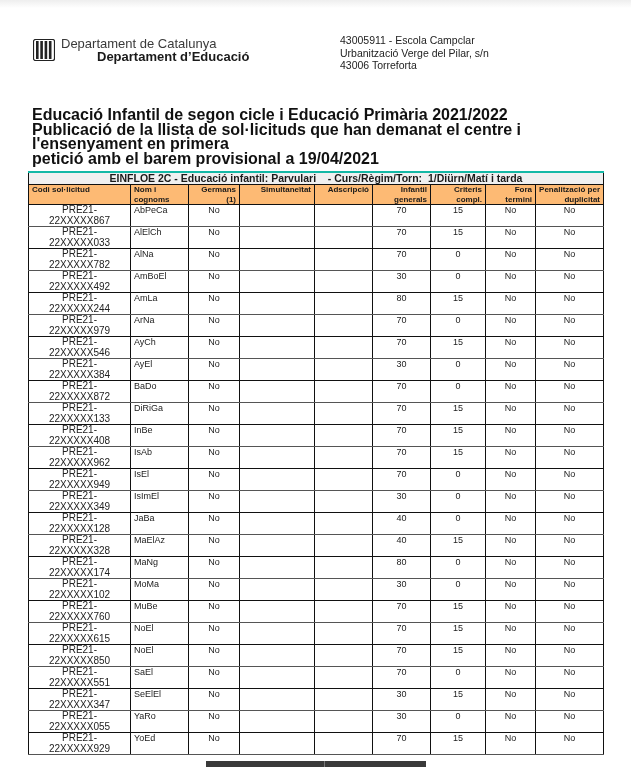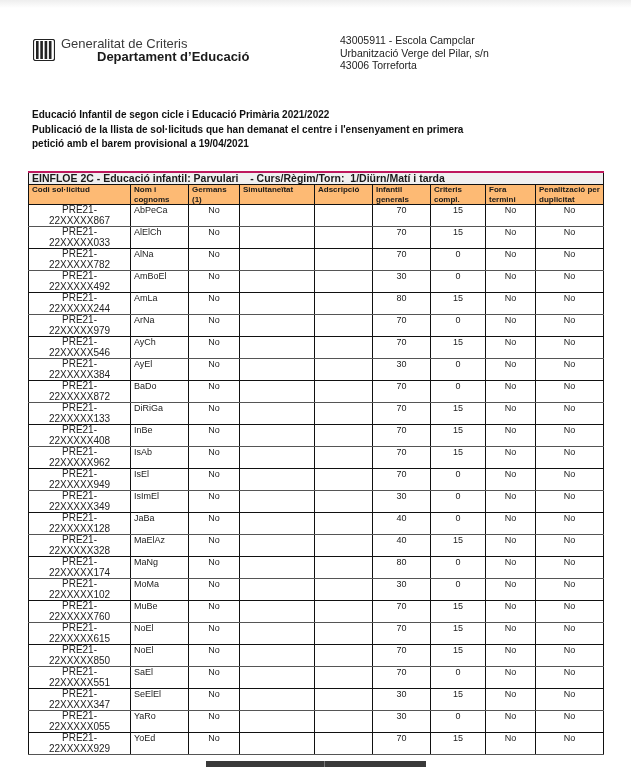--- a/index.html
+++ b/index.html
@@ -8,28 +8,28 @@
     background:#ffffff; font-family:"Liberation Sans", sans-serif; color:#1a1a1a;
   }
   .topbar { position:absolute; left:0; top:0; width:631px; height:8px; background:linear-gradient(#eeeeee,#ffffff); }
   .logo { position:absolute; left:33px; top:37px; display:flex; align-items:center; }
   .logo-mark { width:22px; height:22px; margin-right:6px; position:relative; }
   .logo-mark svg { display:block; }
   .logo-text { line-height:13px; }
   .logo-line1 { font-size:13px; color:#3a3a3a; }
   .logo-line2 { font-size:13px; font-weight:bold; color:#1a1a1a;padding-left:36px; }
   .address { position:absolute; left:340px; top:34px; font-size:10.5px; line-height:12.5px; color:#222; }
-  .heading { position:absolute; left:32px; top:108px; font-size:10px; font-weight:bold; line-height:14.5px; color:#111; width:590px; }
+  .heading { position:absolute; left:32px; top:108px; font-size:16px; font-weight:bold; line-height:14.5px; color:#111; width:590px; }
   .table-wrap { position:absolute; left:28px; top:171px; }
   table { border-collapse:collapse; table-layout:fixed; font-size:9px; }
   td, th { border:1px solid #111; padding:0 3px; vertical-align:top; overflow:hidden; }
-  .caption-row td { background:#f0f0f0; font-weight:bold; font-size:10.5px; height:11px; line-height:11px; border-top:2px solid #be185d; }
+  .caption-row td { background:#f0f0f0; font-weight:bold; font-size:10.5px; text-align:center; height:11px; line-height:11px; border-top:2px solid #14b8a6; }
   th { background:#fdba74; font-weight:bold; font-size:8px; line-height:9.5px; height:19px; }
   th.left { text-align:left; }
-  th.center { text-align:left; }
+  th.center { text-align:right; }
   tbody.data td { height:21px; line-height:10.5px; color:#222; }
   td.codi { text-align:center; font-size:10px; }
   td.nom { text-align:left;margin-top:48px; }
   td.c { text-align:center; }
   tbody.data tr:nth-child(odd) td { border-bottom-color:#555; }
   .bottombar { position:absolute; left:206px; top:761px; width:220px; height:6px; background:#3a3a3a; }
   .bottombar .div { position:absolute; left:118px; top:0; width:1px; height:6px; background:#777; }
 </style>
 </head>
 <body>
@@ -40,21 +40,21 @@
   <div class="logo-mark">
     <svg width="22" height="22" viewBox="0 0 22 22">
       <rect x="0.5" y="0.5" width="21" height="21" rx="2" fill="#fff" stroke="#222" stroke-width="1.2"></rect>
       <rect x="3" y="2" width="2.6" height="18" fill="#222"></rect>
       <rect x="7.3" y="2" width="2.6" height="18" fill="#222"></rect>
       <rect x="11.6" y="2" width="2.6" height="18" fill="#222"></rect>
       <rect x="15.9" y="2" width="2.6" height="18" fill="#222"></rect>
     </svg>
   </div>
   <div class="logo-text">
-    <div class="logo-line1">Generalitat de Criteris</div>
+    <div class="logo-line1">Departament de Catalunya</div>
     <div class="logo-line2">Departament d’Educació</div>
   </div>
 </div>
 
 <div class="address">
   <div>43005911 - Escola Campclar</div>
   <div>Urbanització Verge del Pilar, s/n</div>
   <div>43006 Torreforta</div>
 </div>
 

